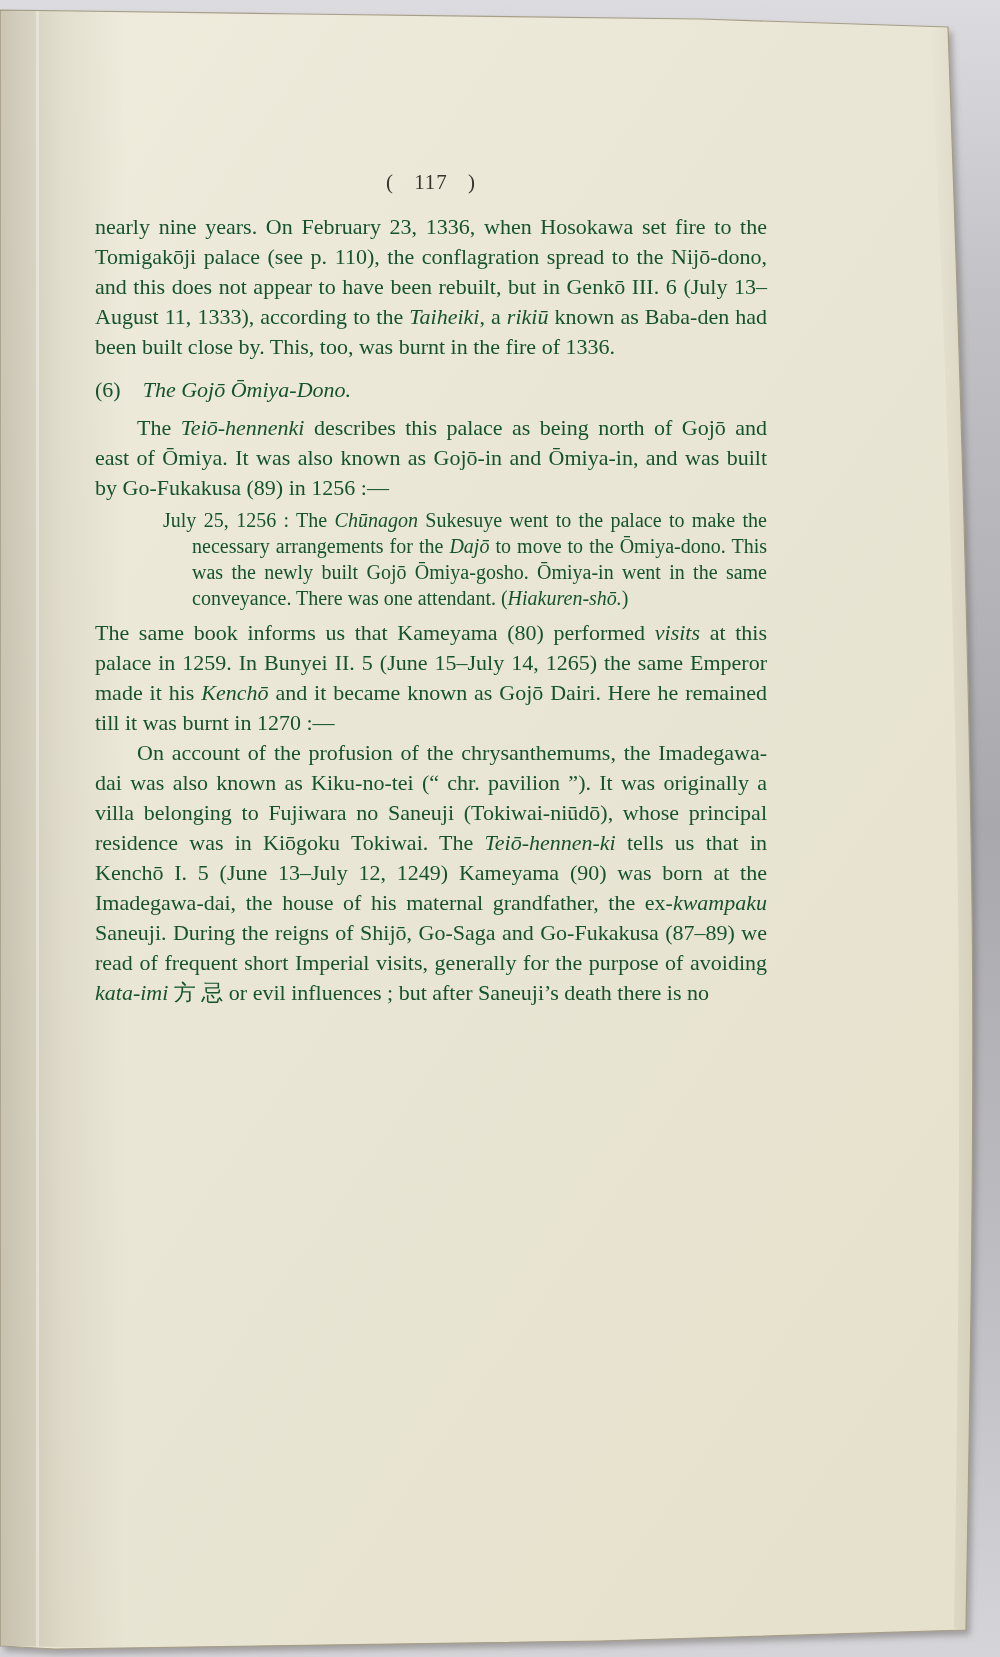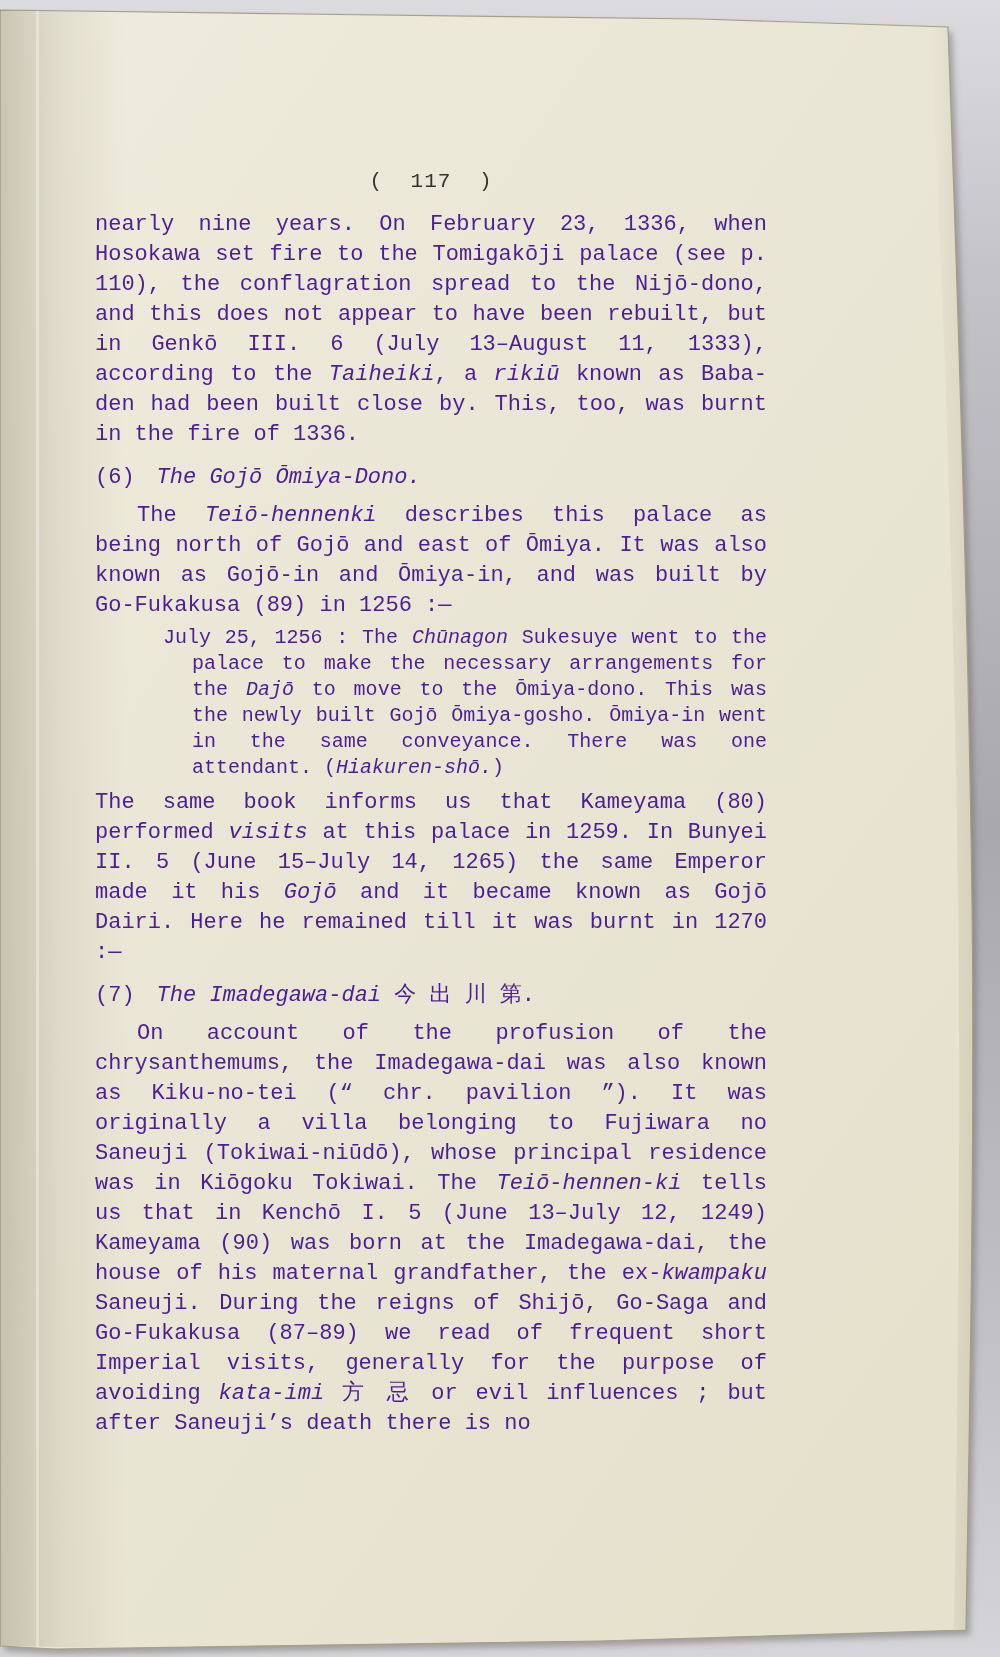--- a/index.html
+++ b/index.html
@@ -2,21 +2,21 @@
 <html><head>
 <meta charset="utf-8">
 <style>
   html, body { margin: 0; padding: 0; background: #b9b8bc; }
 
   .photo {
     position: relative;
     width: 1000px;
     height: 1657px;
     overflow: hidden;
-    font-family: Liberation Mono, monospace;
+    font-family: Liberation Serif, serif;
   }
 
   .paper-svg {
     position: absolute;
     inset: 0;
     display: block;
   }
 
   .text-layer {
     position: absolute;
@@ -28,21 +28,21 @@
 
   .pageno {
     text-align: center;
     font-size: 21px;
     word-spacing: 14px;
     letter-spacing: 1px;
     margin: 0 0 17px 0;
     color: #38342c;
   }
 
-  .blk { color: #4c1d95; }
+  .blk { color: #14532d; }
 
   .blk i { font-style: italic; }
 
   .para {
     font-size: 22px;
     line-height: 30px;
     text-align: justify;
     margin: 0;
   }
   .para.indent { text-indent: 42px; }
@@ -116,19 +116,18 @@
              L966,1630 C969,1450 975,1150 972,900 C968,600 958,300 948,27 Z" fill="url(#rightEdgeGrad)"></path>
   </svg>
 
   <div class="text-layer">
     <div class="pageno">( 117 )</div>
     <div id="text-flow">
         <div class="blk para"><span>nearly nine years.  On February 23, 1336, when Hosokawa set fire to the Tomigakōji palace (see p. 110), the conflagration spread to the Nijō-dono, and this does not appear to have been rebuilt, but in Genkō III. 6 (July 13–August 11, 1333), according to the </span><i>Taiheiki</i><span>, a </span><i>rikiū</i><span> known as Baba-den had been built close by.  This, too, was burnt in the fire of 1336.</span></div>
         <div class="blk heading"><span>(6)  </span><i>The Gojō Ōmiya-Dono.</i></div>
         <div class="blk para indent"><span>The </span><i>Teiō-hennenki</i><span> describes this palace as being north of Gojō and east of Ōmiya.  It was also known as Gojō-in and Ōmiya-in, and was built by Go-Fukakusa (89) in 1256 :—</span></div>
         <div class="blk quote"><span>July 25, 1256 :  The </span><i>Chūnagon</i><span> Sukesuye went to the palace to make the necessary arrangements for the </span><i>Dajō</i><span> to move to the Ōmiya-dono.  This was the newly built Gojō Ōmiya-gosho.  Ōmiya-in went in the same conveyance.  There was one attendant.  (</span><i>Hiakuren-shō.</i><span>)</span></div>
-        <div class="blk para"><span>The same book informs us that Kameyama (80) performed </span><i>visits</i><span> at this palace in 1259.  In Bunyei II. 5 (June 15–July 14, 1265) the same Emperor made it his </span><i>Gojō</i><span> and it became known as Gojō Dairi.  Here he remained till it was burnt in 1270 :—</span></div>
-        <div class="blk heading"><span>(7)  </span><i>The Imadegawa-dai</i><span> 今 出 川 第.</span></div>
+        <div class="blk para"><span>The same book informs us that Kameyama (80) performed </span><i>visits</i><span> at this palace in 1259.  In Bunyei II. 5 (June 15–July 14, 1265) the same Emperor made it his </span><i>Kenchō</i><span> and it became known as Gojō Dairi.  Here he remained till it was burnt in 1270 :—</span></div>
         <div class="blk para indent"><span>On account of the profusion of the chrysanthemums, the Imadegawa-dai was also known as Kiku-no-tei (“ chr. pavilion ”).  It was originally a villa belonging to Fujiwara no Saneuji (Tokiwai-niūdō), whose principal residence was in Kiōgoku Tokiwai.  The </span><i>Teiō-hennen-ki</i><span> tells us that in Kenchō I. 5 (June 13–July 12, 1249) Kameyama (90) was born at the Imadegawa-dai, the house of his maternal grandfather, the ex-</span><i>kwampaku</i><span> Saneuji.  During the reigns of Shijō, Go-Saga and Go-Fukakusa (87–89) we read of frequent short Imperial visits, generally for the purpose of avoiding </span><i>kata-imi</i><span> 方 忌 or evil influences ; but after Saneuji’s death there is no</span></div>
       </div>
   </div>
 
 </div>
 
 </body></html>

